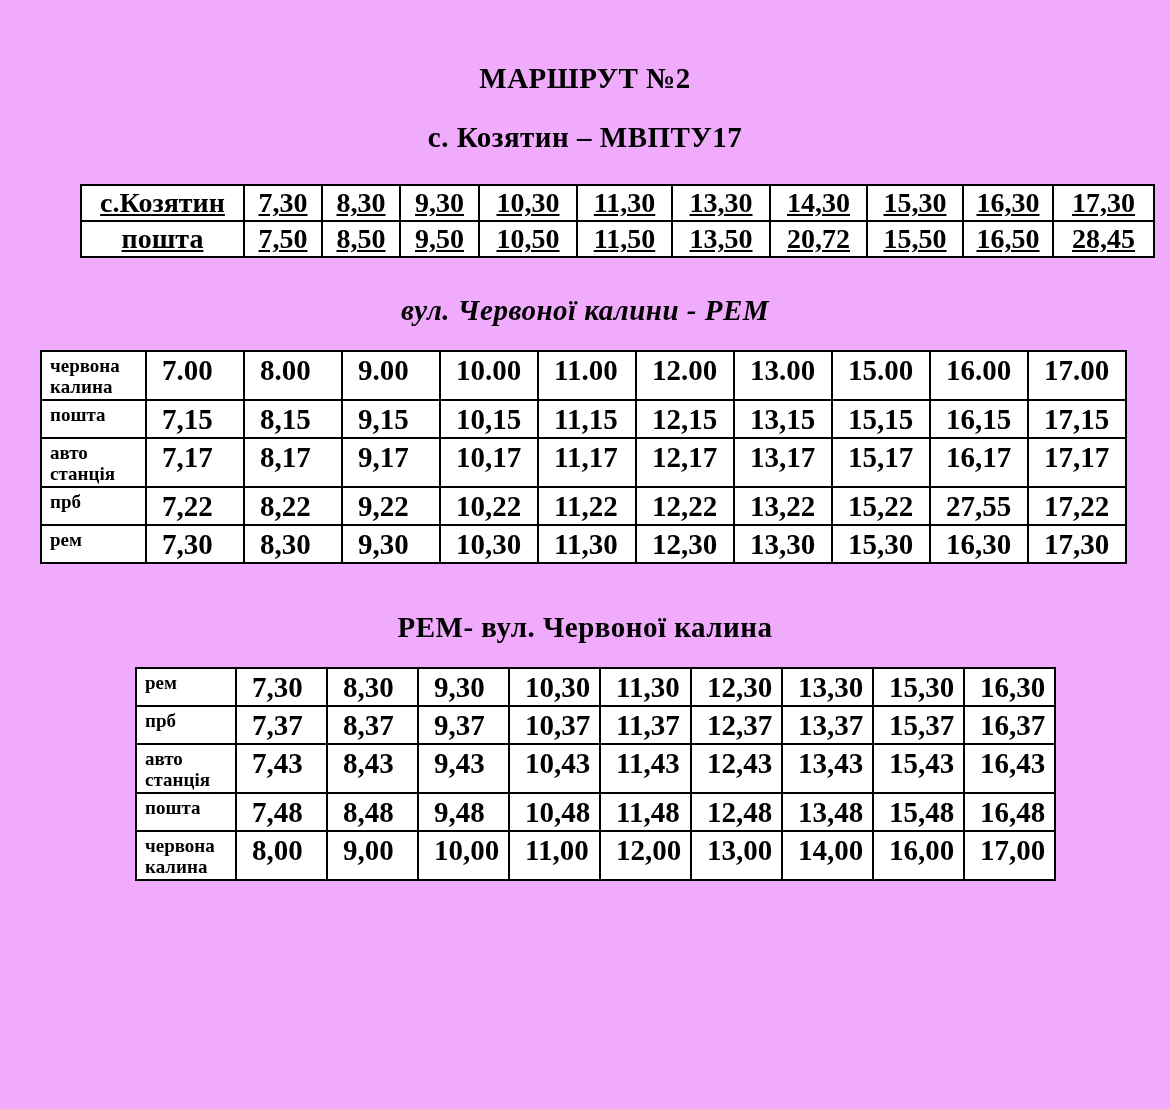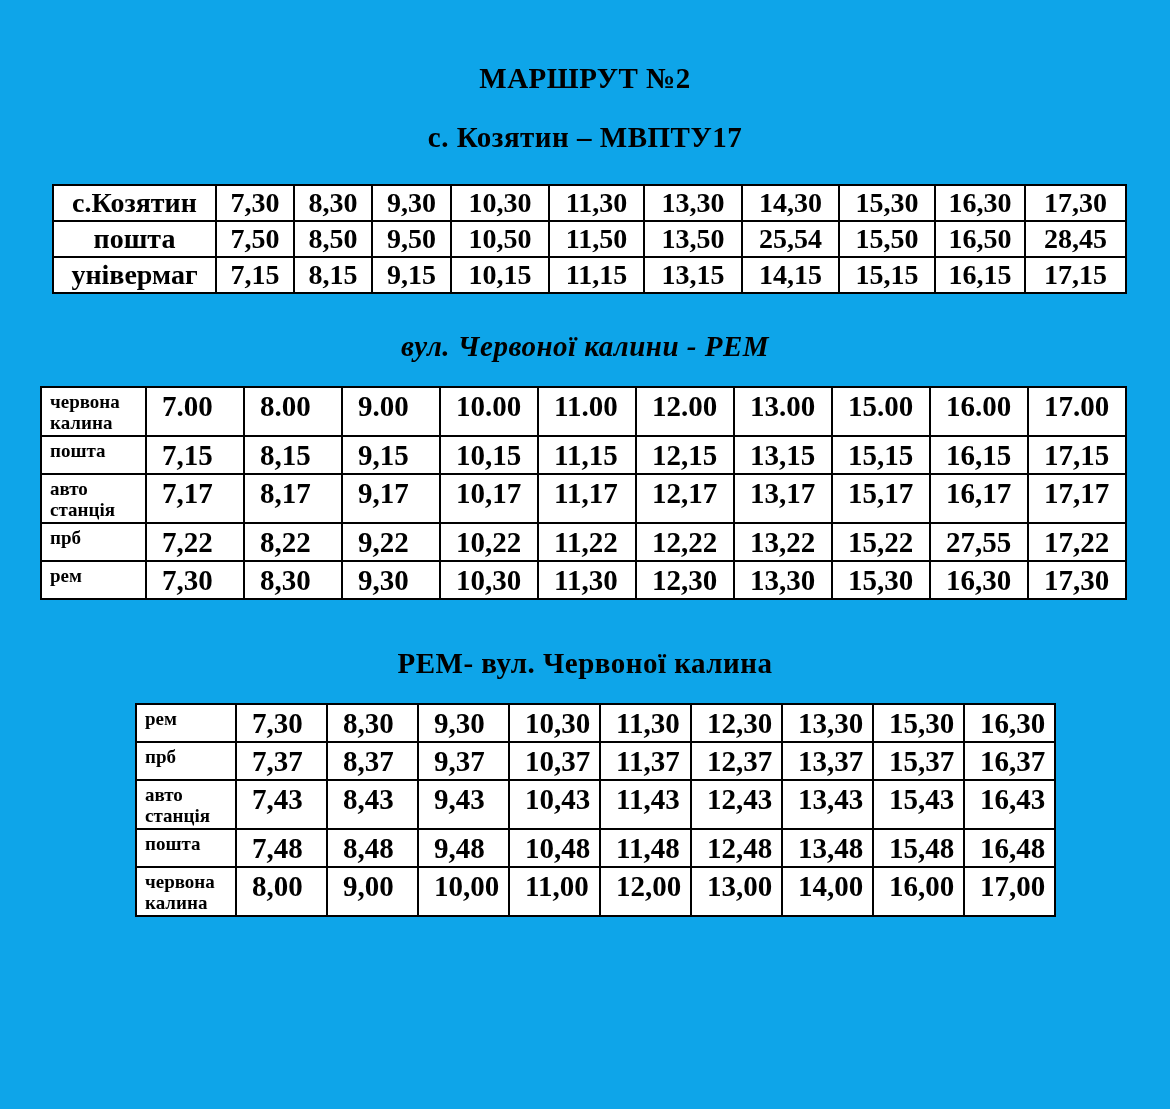--- a/index.html
+++ b/index.html
@@ -9,21 +9,21 @@
     width: 1170px;
     height: 1109px;
     overflow: hidden;
     font-family: "Liberation Serif", "DejaVu Serif", serif;
     color: #000000;
   }
   .page {
     position: relative;
     width: 1170px;
     height: 1109px;
-    background: #0ea5e9;
+    background: #f0abfc;
   }
   .route-title {
     text-align: center;
     font-weight: bold;
     font-size: 29px;
     line-height: 30px;
     letter-spacing: 0.5px;
   }
   .title-1 { padding-top: 63px; }
   .subtitle-1 { margin-top: 29px; }
@@ -37,21 +37,21 @@
     background: #ffffff;
   }
   td {
     border: 2px solid #000000;
     font-weight: bold;
     overflow: hidden;
     box-sizing: border-box;
   }
 
   
-  .table-route2 { margin: 32px 0 0 52px; }
+  .table-route2 { margin: 32px 0 0 80px; text-decoration: underline; }
   .table-route2 td {
     height: 34px;
     text-align: center;
     vertical-align: middle;
     font-size: 28px;
   }
 
   
   .table-route3 td {
     vertical-align: top;
@@ -111,37 +111,24 @@
           <td class="time-cell">17,30</td>
         </tr>
         <tr>
           <td class="label-cell">пошта</td>
           <td class="time-cell">7,50</td>
           <td class="time-cell">8,50</td>
           <td class="time-cell">9,50</td>
           <td class="time-cell">10,50</td>
           <td class="time-cell">11,50</td>
           <td class="time-cell">13,50</td>
-          <td class="time-cell">25,54</td>
+          <td class="time-cell">20,72</td>
           <td class="time-cell">15,50</td>
           <td class="time-cell">16,50</td>
           <td class="time-cell">28,45</td>
-        </tr>
-        <tr>
-          <td class="label-cell">універмаг</td>
-          <td class="time-cell">7,15</td>
-          <td class="time-cell">8,15</td>
-          <td class="time-cell">9,15</td>
-          <td class="time-cell">10,15</td>
-          <td class="time-cell">11,15</td>
-          <td class="time-cell">13,15</td>
-          <td class="time-cell">14,15</td>
-          <td class="time-cell">15,15</td>
-          <td class="time-cell">16,15</td>
-          <td class="time-cell">17,15</td>
         </tr>
       </tbody>
   </table>
 
 
   <div class="route-title subtitle-2">вул. Червоної калини - РЕМ</div>
 
   <table class="table-route3 table-fwd">
     <colgroup>
       <col style="width:105px">

